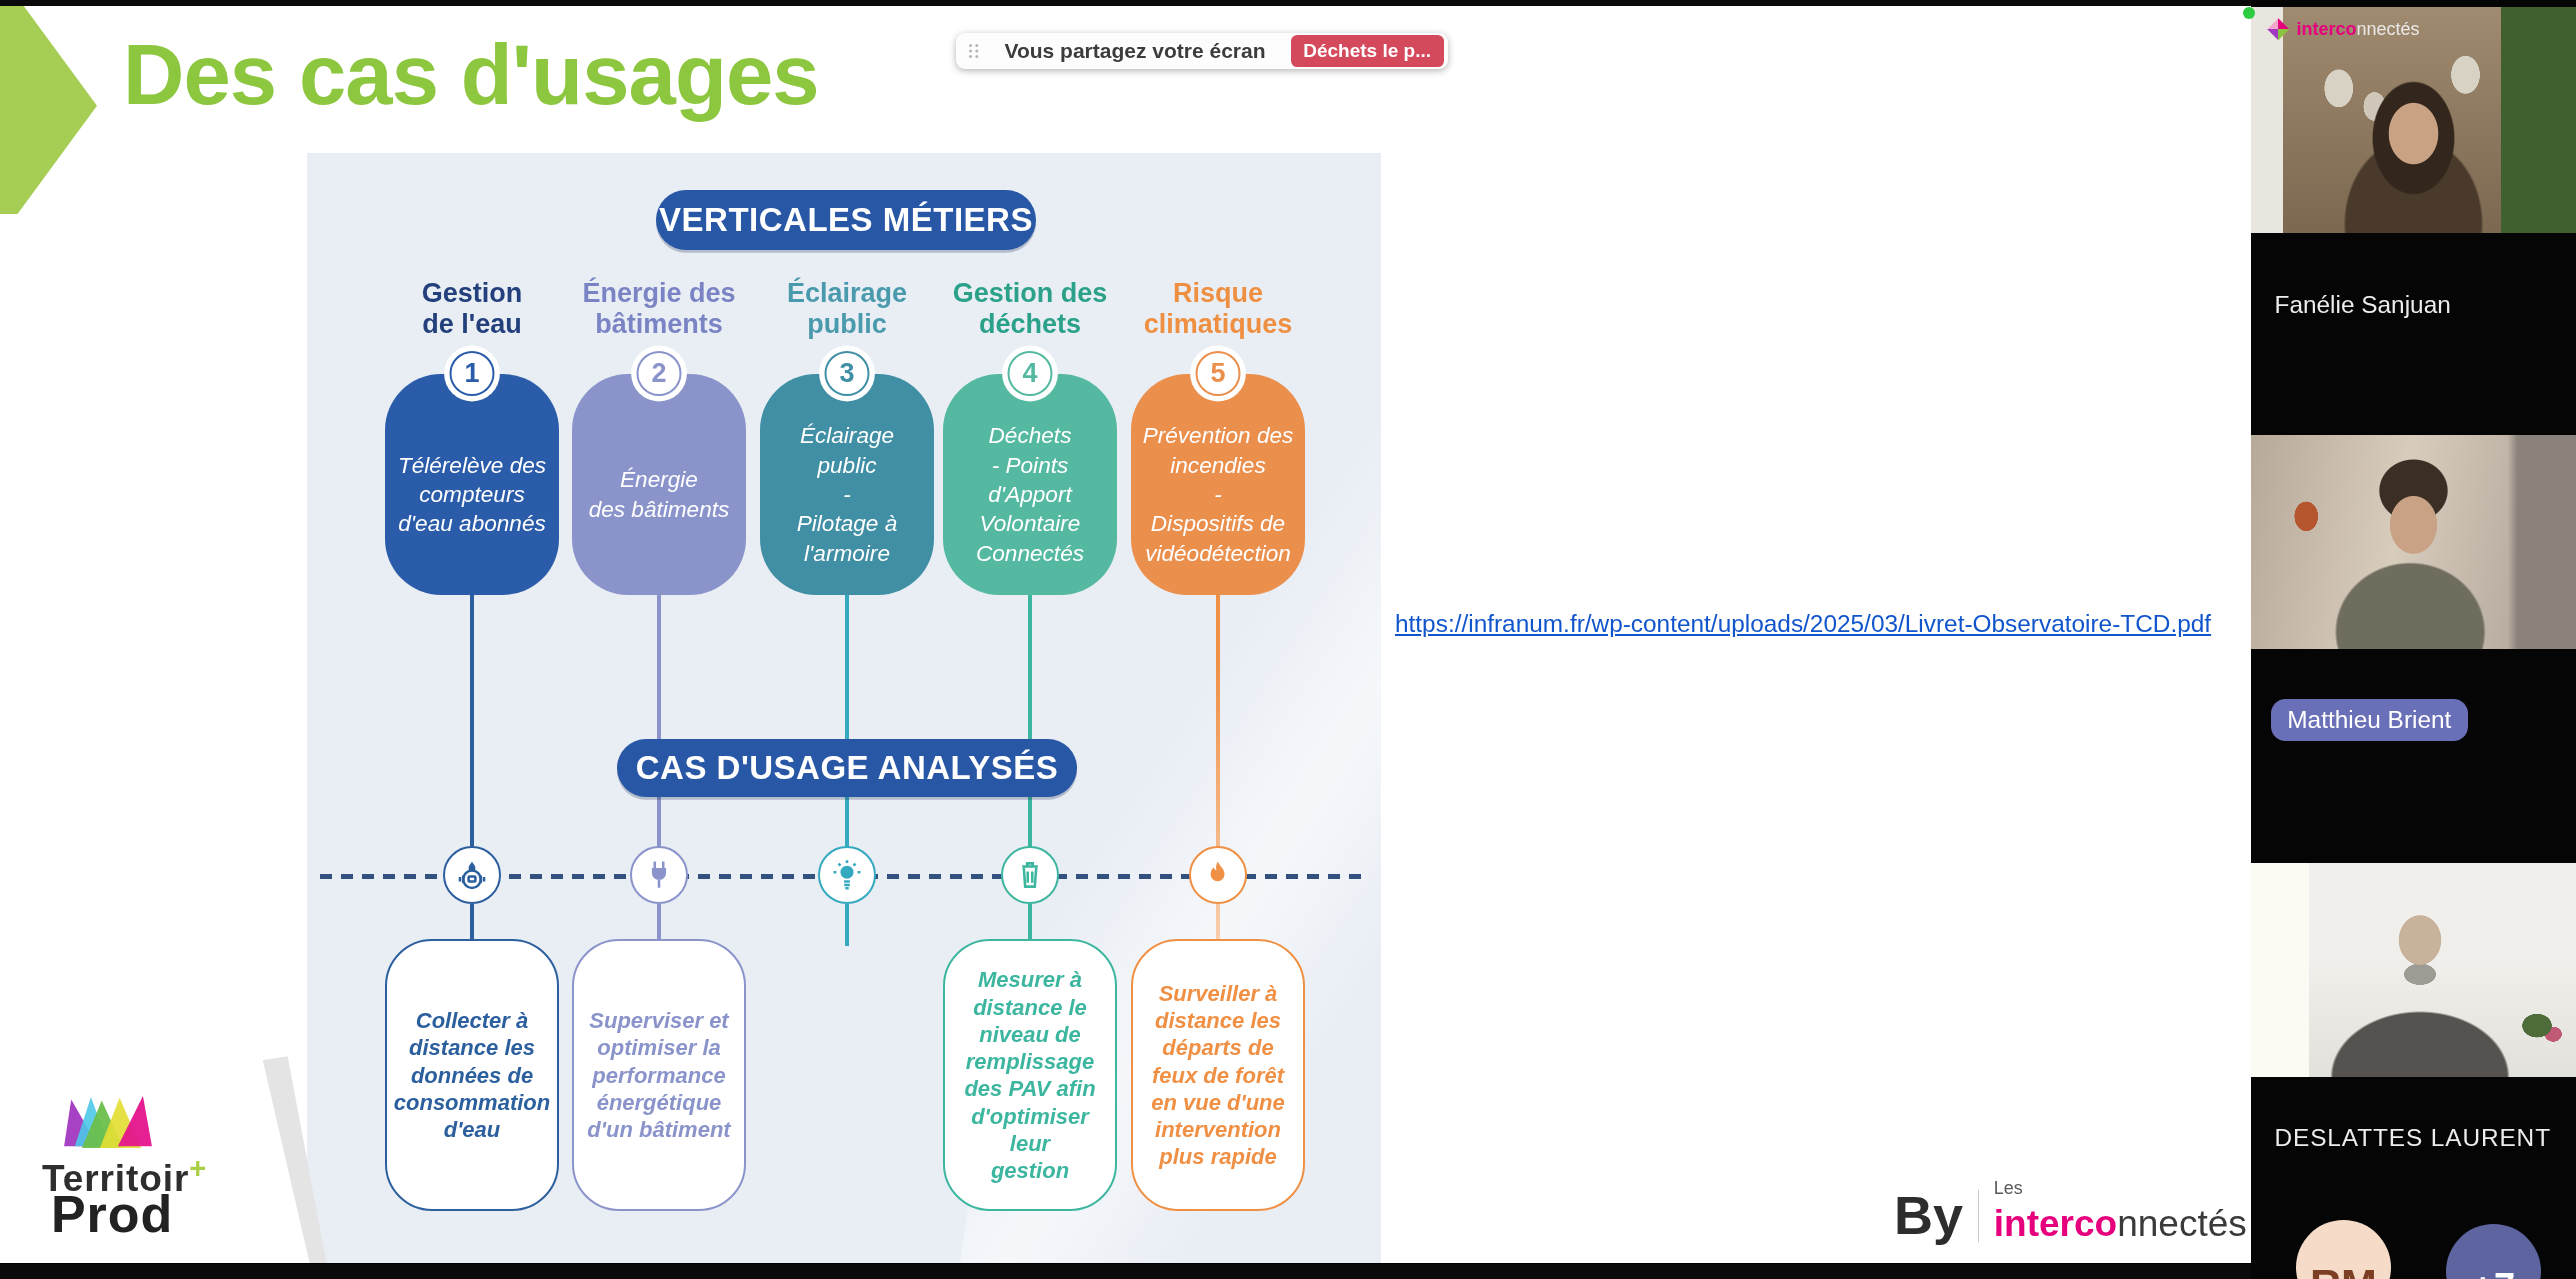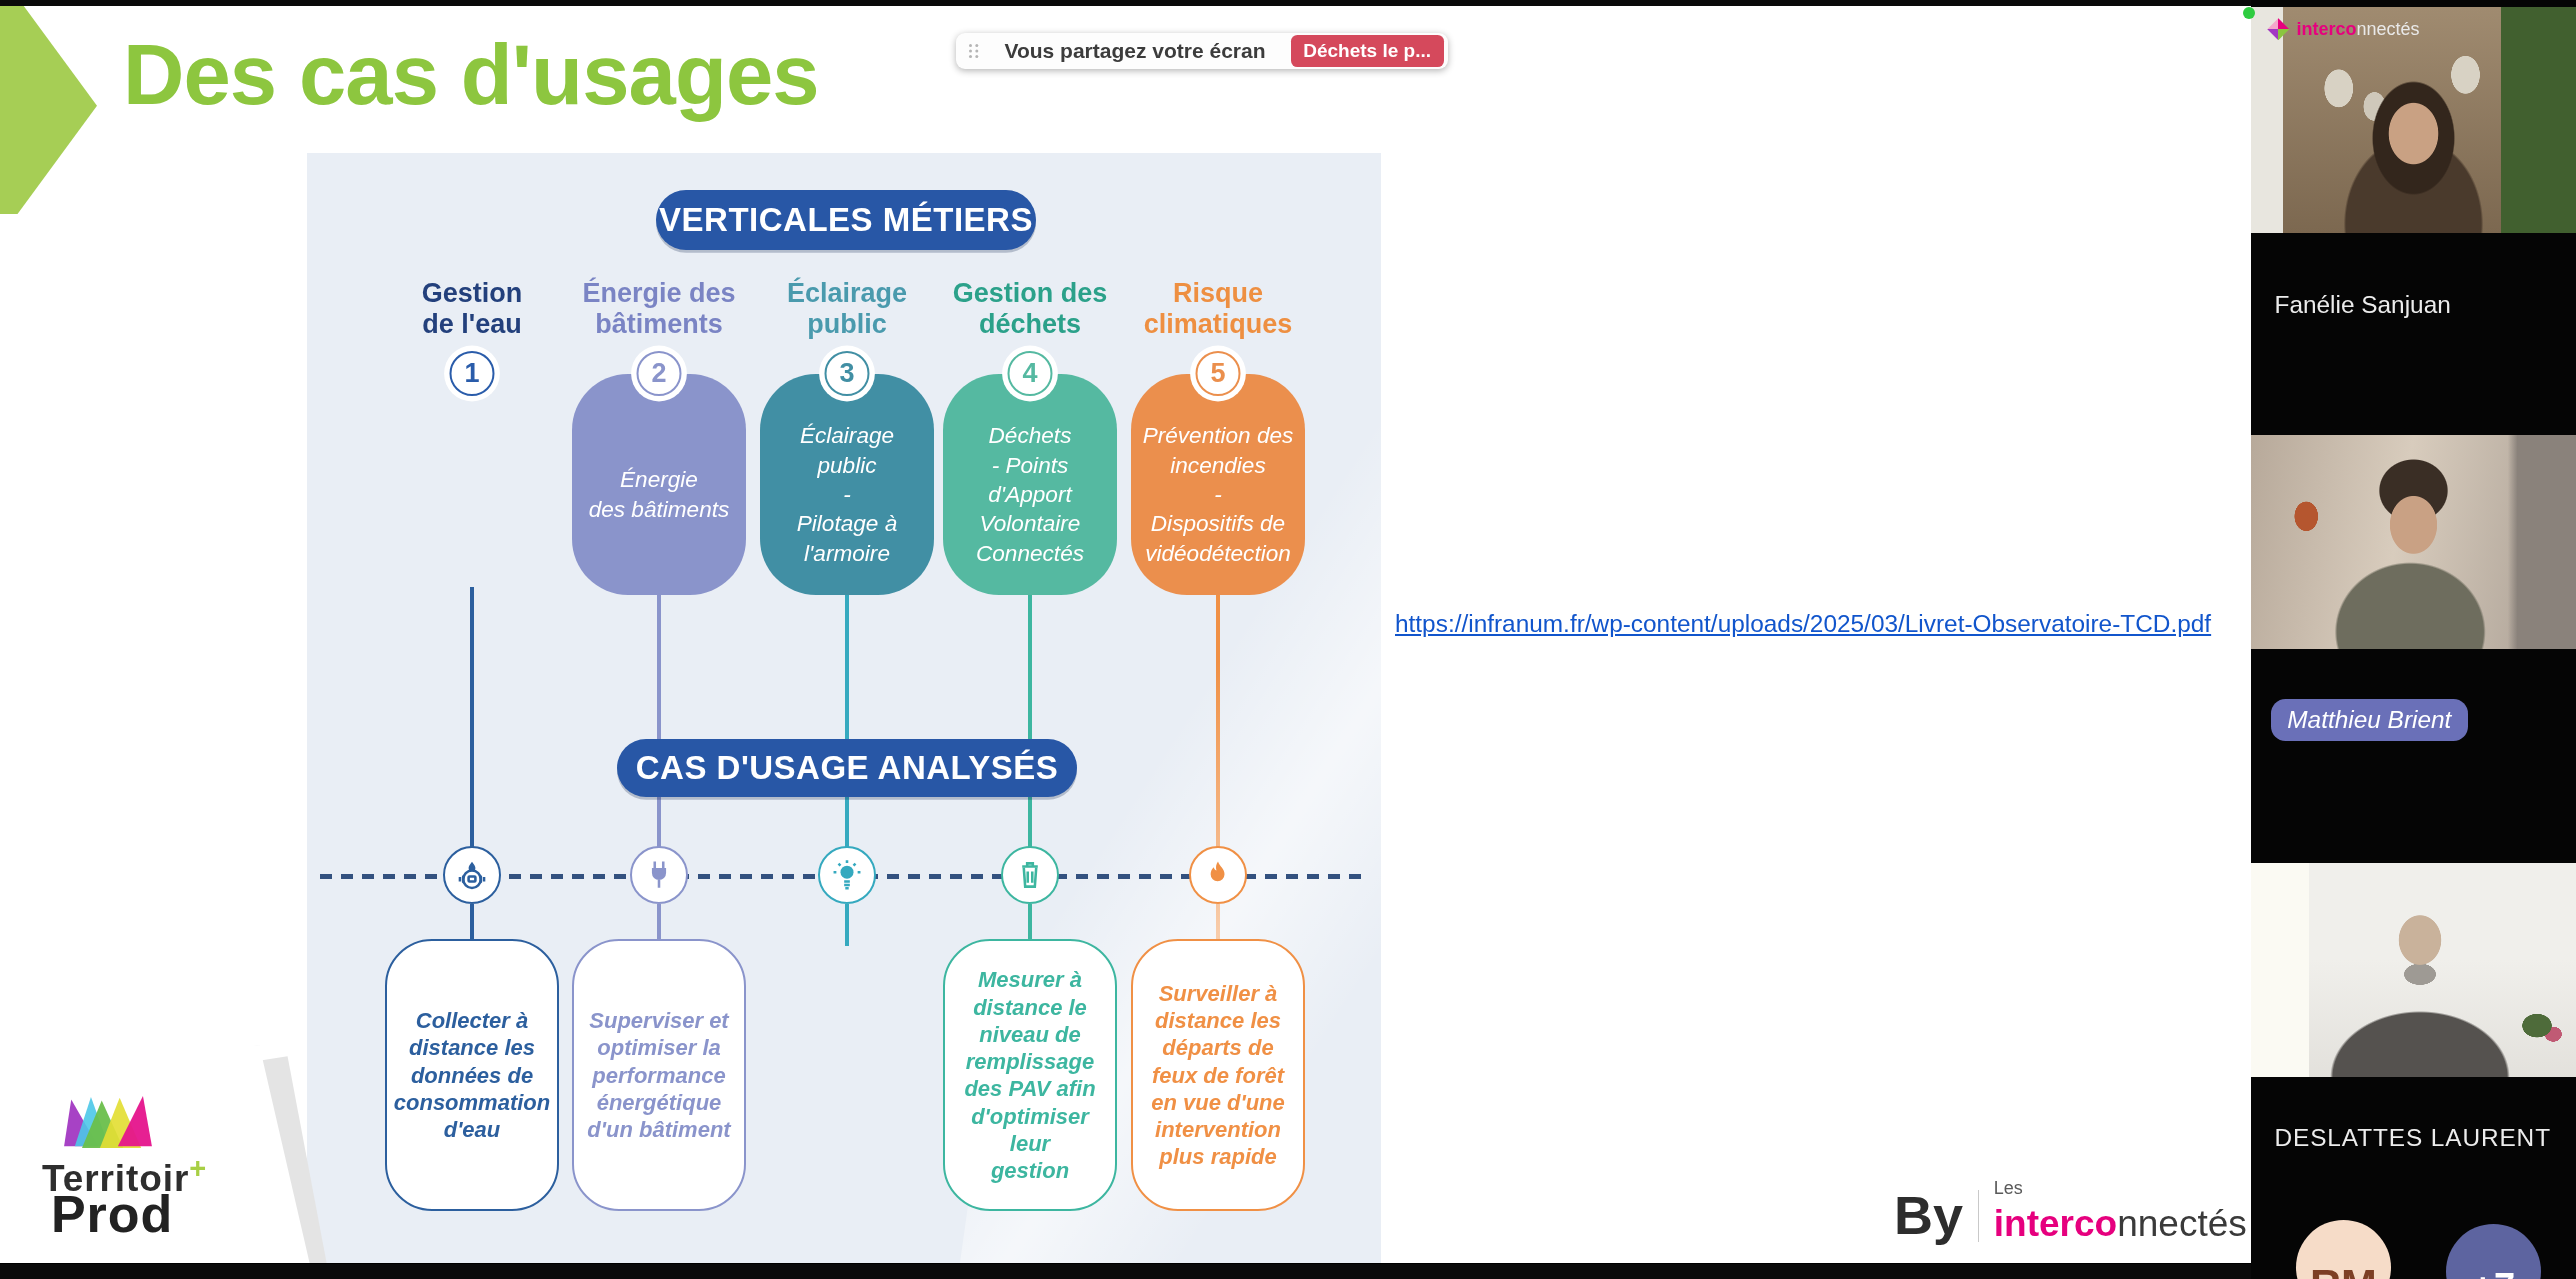--- a/index.html
+++ b/index.html
@@ -114,21 +114,21 @@
   .wm{position:absolute;left:16.3px;top:11px;display:flex;align-items:center;gap:7.2px;}
   .wm-icon{width:22px;height:22px;background:conic-gradient(#e6007e 0 25%,#8bc53f 25% 50%,#a238c2 50% 75%,#f4a7cb 75% 100%);
     clip-path:polygon(50% 0,100% 50%,50% 100%,0 50%);}
   .wm-text{font-size:18px;font-weight:700;}
   .wm-text .pink{color:#e6007e;}
   .wm-text .grey{color:#e9e9e9;font-weight:400;}
   .pname{position:absolute;left:23.5px;color:#ececec;font-size:24.4px;}
   .pname.n1{top:291px;}
   .pname.n3{top:1124px;letter-spacing:0.9px;}
   .pbadge{position:absolute;left:20px;top:699px;background:#6a70b8;color:#fff;font-size:24.4px;
-    border-radius:14.5px;padding:7.2px 16.3px;font-style:italic;}
+    border-radius:14.5px;padding:7.2px 16.3px;}
   .avatar{position:absolute;width:95px;height:95px;border-radius:50%;display:flex;align-items:flex-start;
     justify-content:center;font-weight:700;cursor:pointer;}
   .avatar.rm{left:2296px;top:1220px;background:#f6dcc8;color:#7d3f24;font-size:43px;padding-top:40px;}
   .avatar.p7{left:2446px;top:1224px;background:#5d64a0;color:#fff;font-size:38px;padding-top:42px;}
 </style>
 </head>
 <body>
 
 <div class="screen">
   <div class="topbar"></div>
@@ -141,20 +141,23 @@
       <div class="pill top">VERTICALES MÉTIERS</div>
       <div class="dashline"></div>
       <div class="pill mid">CAS D'USAGE ANALYSÉS</div>
 
       <div class="col c1">
         <div class="col-header">Gestion
 de l'eau</div>
         <div class="vline a"></div>
         <div class="vline b"></div>
         <div class="numcircle">1</div>
+        <div class="capsule">Télérelève des
+compteurs
+d'eau abonnés</div>
         <div class="iconcircle">
           <svg viewBox="0 0 24 24" fill="none" stroke="currentColor" stroke-width="1.8">
             <path d="M12 2.6c-1.5 2.2-2.4 3.1-2.4 4.4a2.4 2.4 0 0 0 4.8 0C14.4 5.7 13.5 4.8 12 2.6z" fill="currentColor" stroke="none"></path>
             <circle cx="12" cy="15" r="6.2"></circle>
             <rect x="9.6" y="13" width="4.8" height="3.6" rx="0.6"></rect>
             <path d="M3.5 13.4v3.2M5.8 12.6v4.8M20.5 13.4v3.2M18.2 12.6v4.8"></path>
           </svg>
         </div>
         <div class="usage">Collecter à
 distance les

